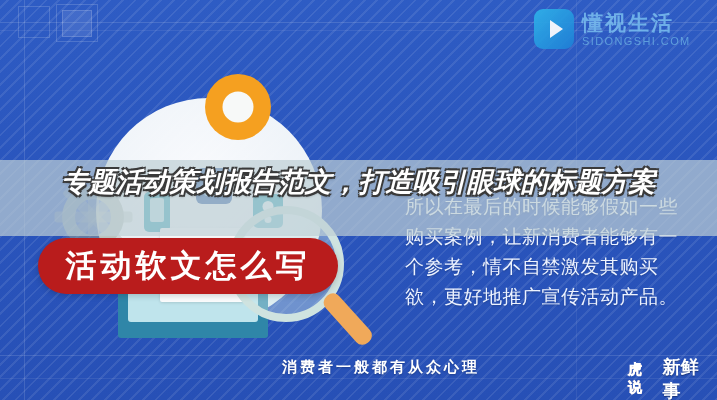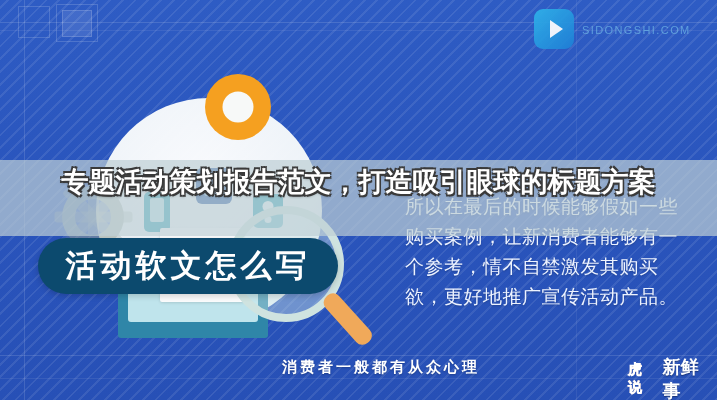--- a/index.html
+++ b/index.html
@@ -111,21 +111,21 @@
   .footer-line{
     position:absolute;left:238px;top:358px;
     font-size:15px;color:#ffffff;letter-spacing:3px;font-weight:bold;
     text-shadow:0 1px 2px rgba(0,0,0,.25);
     margin-left:44px;
   }
 
   
   .pill{
     position:absolute;left:38px;top:238px;width:300px;height:56px;
-    background:#0c4a6e;border-radius:28px;
+    background:#b91c1c;border-radius:28px;
     display:flex;align-items:center;justify-content:center;
     box-shadow:0 2px 6px rgba(0,0,0,.18);
   }
   .pill span{
     font-size:31px;color:#ffffff;letter-spacing:4px;font-weight:bold;
   }
 
   
   .overlay-band{
     position:absolute;left:0;top:160px;width:717px;height:76px;
@@ -135,20 +135,21 @@
     position:absolute;left:0;top:163px;width:717px;
     text-align:center;
     font-size:27px;line-height:38px;font-weight:bold;color:#ffffff;
     letter-spacing:0px;
     text-shadow:
       -1.6px -1.6px 0 #3a3a3a, 1.6px -1.6px 0 #3a3a3a,
       -1.6px  1.6px 0 #3a3a3a, 1.6px  1.6px 0 #3a3a3a,
        0 2px 3px rgba(0,0,0,.4);
     padding:0 40px;
     box-sizing:border-box;
+    font-style:italic;
   }
 
   
   .logo{
     position:absolute;left:534px;top:6px;width:176px;height:46px;
     display:flex;align-items:center;gap:8px;opacity:.92;
   }
   .logo-mark{
     width:40px;height:40px;border-radius:9px;
     background:linear-gradient(135deg,#2fb4ea 0%,#1f7fd6 100%);
@@ -244,20 +245,21 @@
   <div class="footer-line">消费者一般都有从众心理</div>
 
   <div class="overlay-band"></div>
   <div class="overlay-title">专题活动策划报告范文，打造吸引眼球的标题方案</div>
 
   <div class="logo">
     <div class="logo-mark">
       <div class="tri"></div>
     </div>
     <div class="logo-txt">
+      <div class="logo-cn">懂视生活</div>
       <div class="logo-en">SIDONGSHI.COM</div>
     </div>
   </div>
 
   <div class="watermark">
     <span class="wm-a">虎说</span>
     <span class="wm-b">新鲜事</span>
   </div>
 
 </div>

